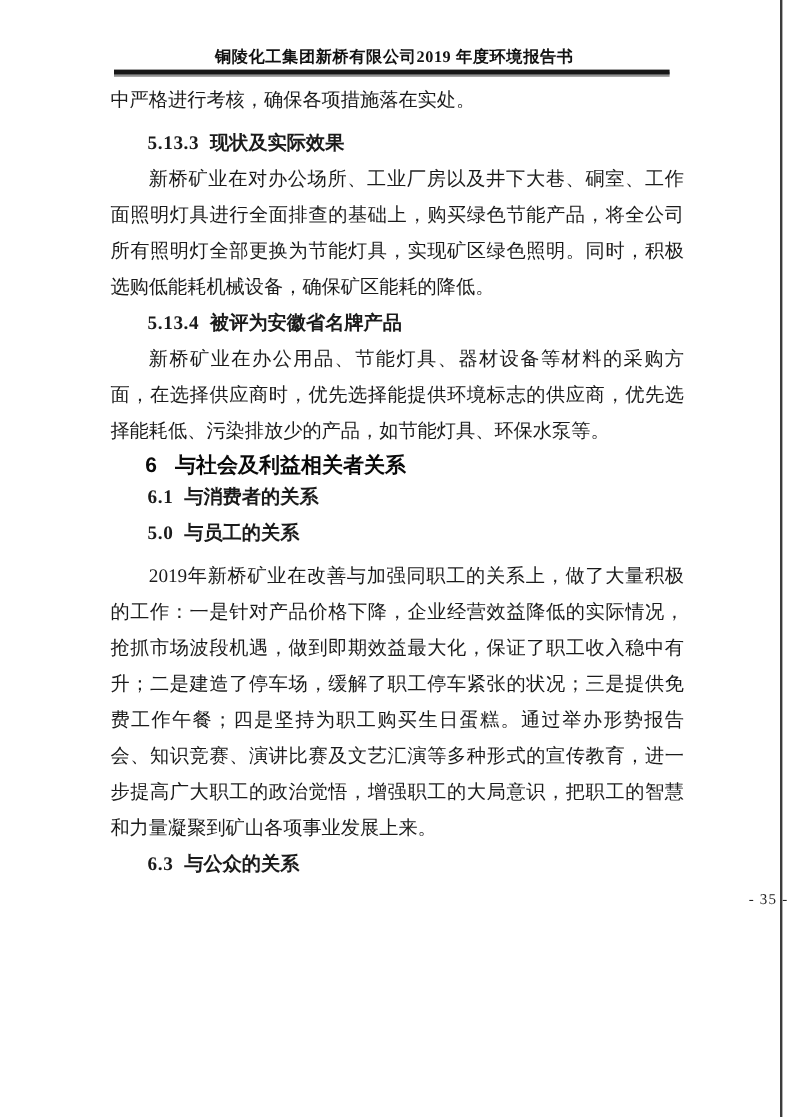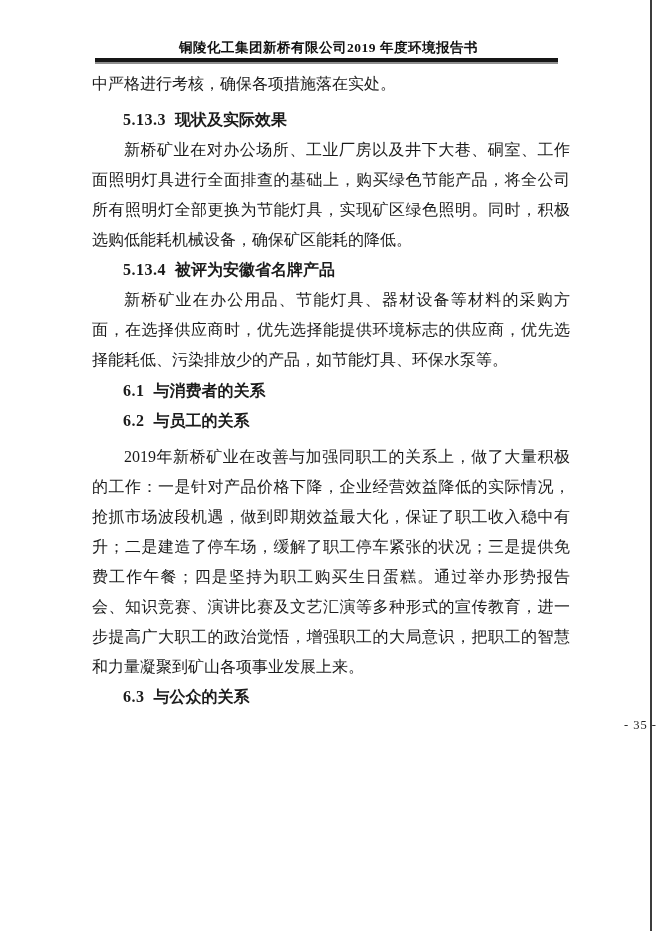--- a/index.html
+++ b/index.html
@@ -115,25 +115,26 @@
     <p class="para no-indent">中严格进行考核，确保各项措施落在实处。</p>
 
     <h4 class="section-heading heading-5-13-3"><span class="sec-num">5.13.3</span><span>现状及实际效果</span></h4>
 
     <p class="para para-5-13-3">新桥矿业在对办公场所、工业厂房以及井下大巷、硐室、工作面照明灯具进行全面排查的基础上，购买绿色节能产品，将全公司所有照明灯全部更换为节能灯具，实现矿区绿色照明。同时，积极选购低能耗机械设备，确保矿区能耗的降低。</p>
 
     <h4 class="section-heading heading-5-13-4"><span class="sec-num">5.13.4</span><span>被评为安徽省名牌产品</span></h4>
 
     <p class="para para-5-13-4">新桥矿业在办公用品、节能灯具、器材设备等材料的采购方面，在选择供应商时，优先选择能提供环境标志的供应商，优先选择能耗低、污染排放少的产品，如节能灯具、环保水泵等。</p>
 
+    <h2 class="chapter-heading chapter-6"><span class="sec-num">6</span><span>与社会及利益相关者关系</span></h2>
 
     <h4 class="section-heading heading-6-1"><span class="sec-num">6.1</span><span>与消费者的关系</span></h4>
 
 
-    <h4 class="section-heading heading-6-2"><span class="sec-num">6.2</span><span>与员工的关系</span></h4>
+    <h4 class="section-heading heading-6-2"><span class="sec-num">5.0</span><span>与员工的关系</span></h4>
 
     <p class="para para-6-2">2019年新桥矿业在改善与加强同职工的关系上，做了大量积极的工作：一是针对产品价格下降，企业经营效益降低的实际情况，抢抓市场波段机遇，做到即期效益最大化，保证了职工收入稳中有升；二是建造了停车场，缓解了职工停车紧张的状况；三是提供免费工作午餐；四是坚持为职工购买生日蛋糕。通过举办形势报告会、知识竞赛、演讲比赛及文艺汇演等多种形式的宣传教育，进一步提高广大职工的政治觉悟，增强职工的大局意识，把职工的智慧和力量凝聚到矿山各项事业发展上来。</p>
 
     <h4 class="section-heading heading-6-3"><span class="sec-num">6.3</span><span>与公众的关系</span></h4>
 
   </div>
 
   <div class="page-number">- 35 -</div>
 
 </div>

